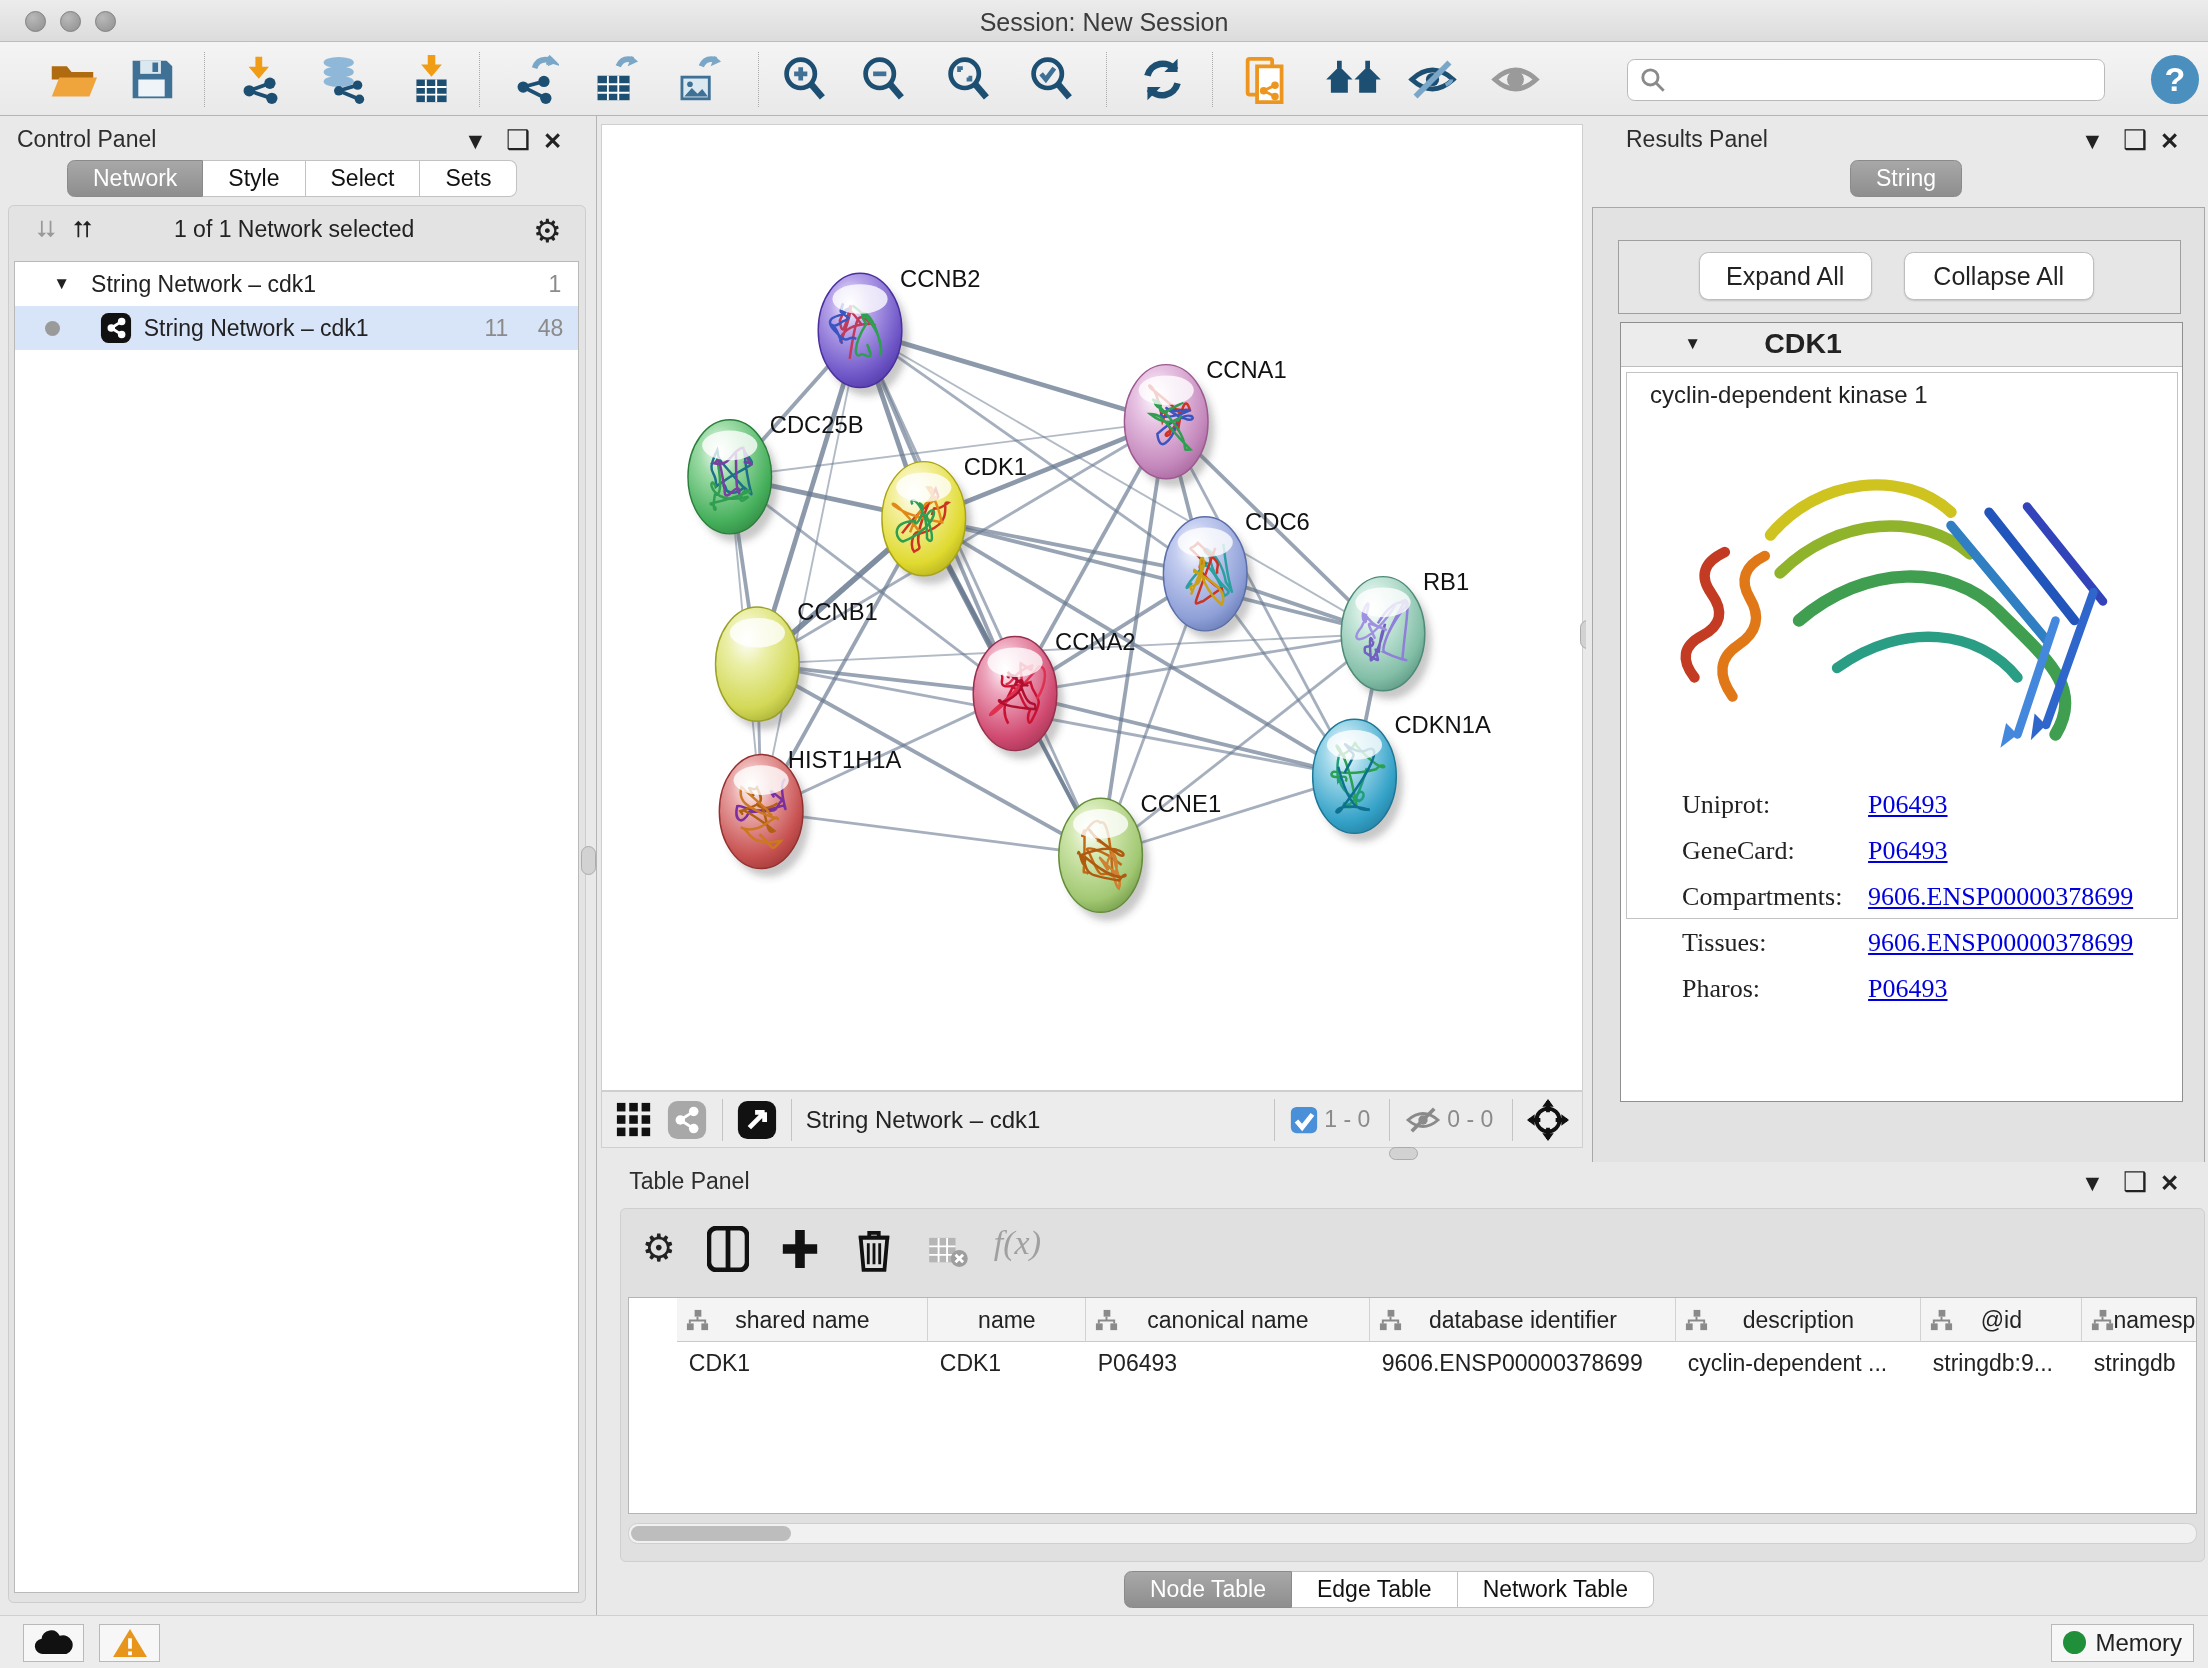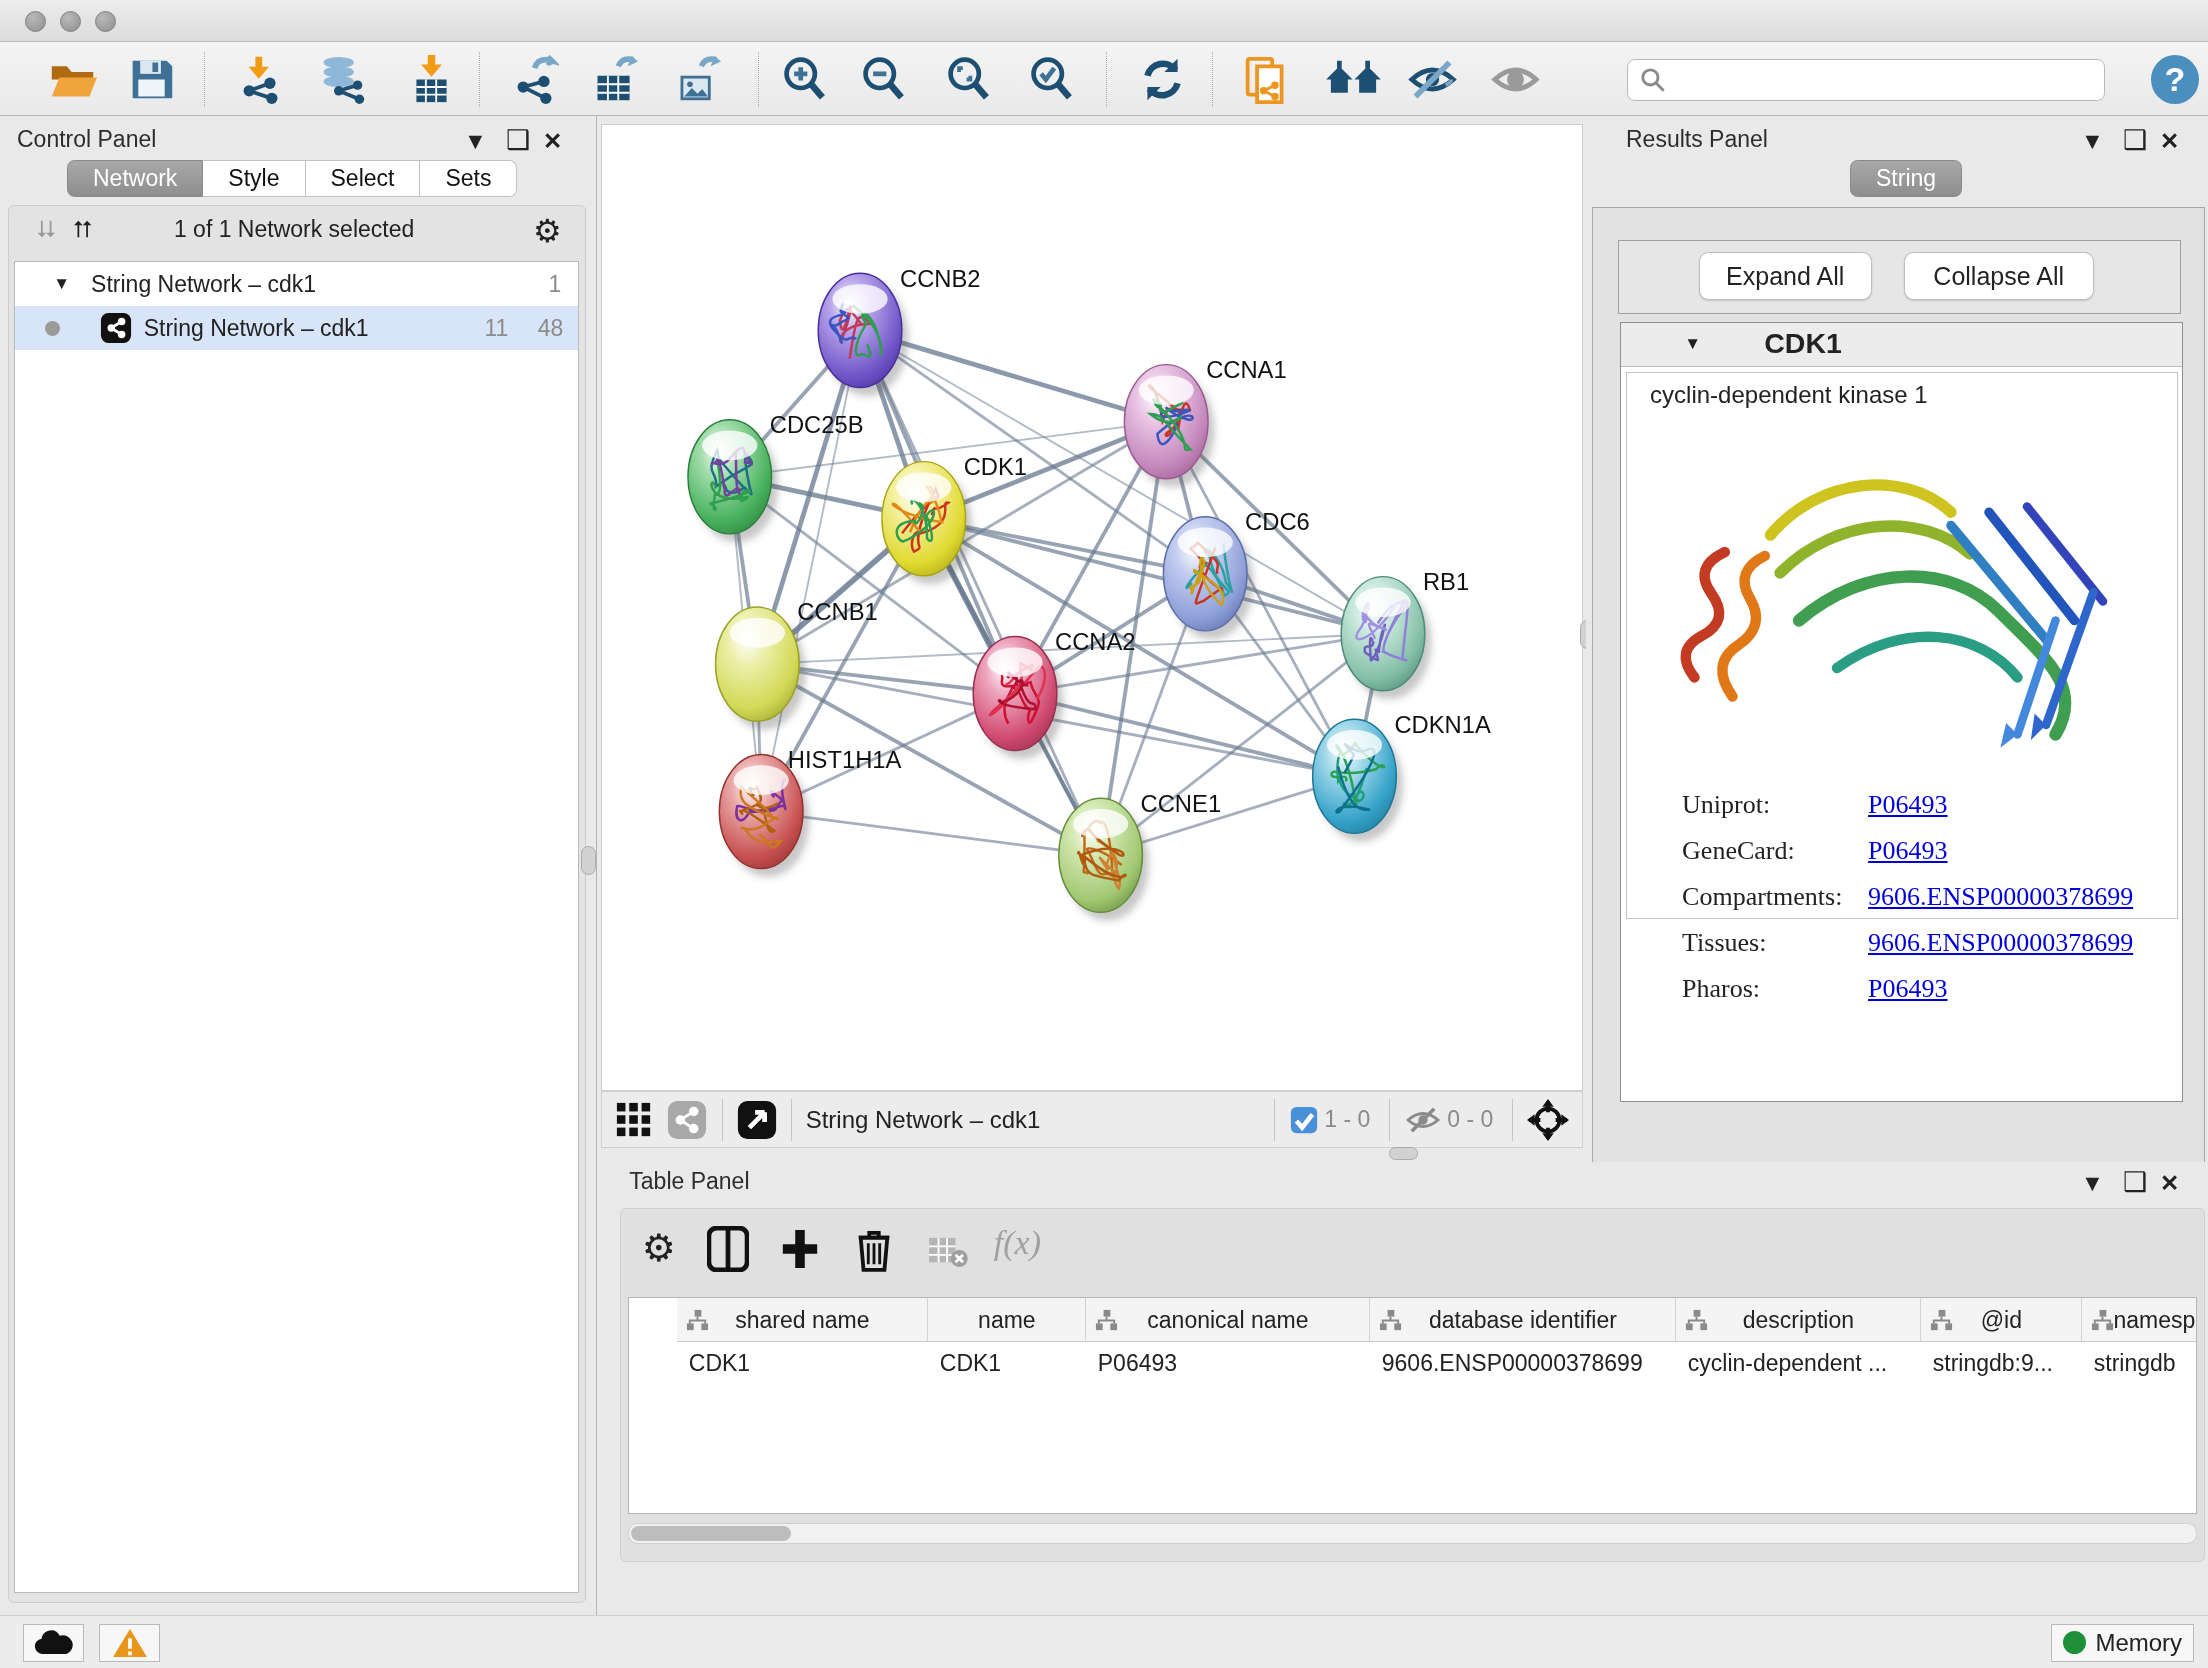--- a/index.html
+++ b/index.html
@@ -106,20 +106,21 @@
   .winbtns { position:absolute; top:0; font-size:23px; color:#222; }
   svg text { font-family:"Liberation Sans", sans-serif; }
 </style>
 </head>
 <body>
 
 <div id="titlebar">
   <div class="traffic" style="left:25px"></div>
   <div class="traffic" style="left:60px"></div>
   <div class="traffic" style="left:95px"></div>
+  <div id="wtitle">Session: New Session</div>
 </div>
 
 <div id="toolbar">
   <div class="tbtn" style="left:48px">
     <svg width="49" height="49" viewBox="0 0 52 52">
         <path d="M4 12 h16 l5 6 h23 v8 H4z" fill="#b06a10"></path>
         <path d="M4 44 l8-20 h40 l-8 20z" fill="#f0a43c"></path>
       </svg></div>
   <div class="tbtn" style="left:127px">
     <svg width="49" height="49" viewBox="0 0 52 52">
@@ -761,20 +762,23 @@
         <div class="td" style="width:306px;">9606.ENSP00000378699</div>
         <div class="td" style="width:245px;">cyclin-dependent ...</div>
         <div class="td" style="width:161px;">stringdb:9...</div>
         <div class="td" style="width:181px;">stringdb</div>
       </div>
     </div>
     <div id="tp-scroll">
         <div id="tp-thumb"></div>
       </div>
   </div>
+  <div id="tp-tabs" class="tabbar">
+    <span class="tab sel">Node Table</span><span class="tab">Edge Table</span><span class="tab">Network Table</span>
+  </div>
 </div>
 
 <div id="statusbar">
   <div class="sb-btn" style="left:23px;">
     <svg width="40" height="27" viewBox="0 0 42 28">
         <path d="M10 26 a8 8 0 0 1 -2 -16 a10 10 0 0 1 19 -3 a7 7 0 0 1 7 19z" fill="#111"></path>
       </svg>
   </div>
   <div class="sb-btn" style="left:99px;">
     <svg width="38" height="32" viewBox="0 0 40 34">

